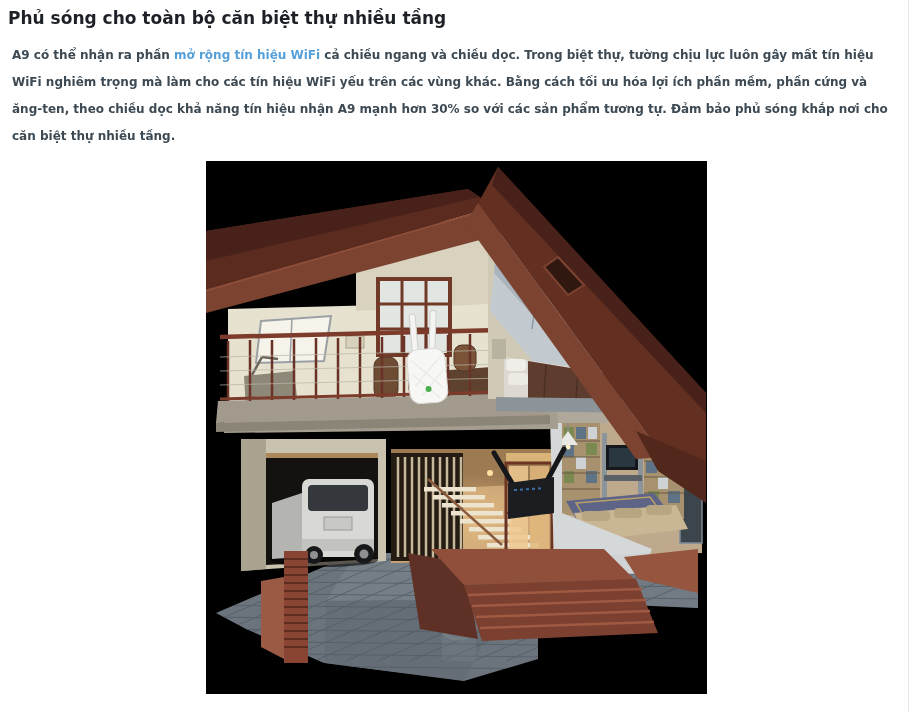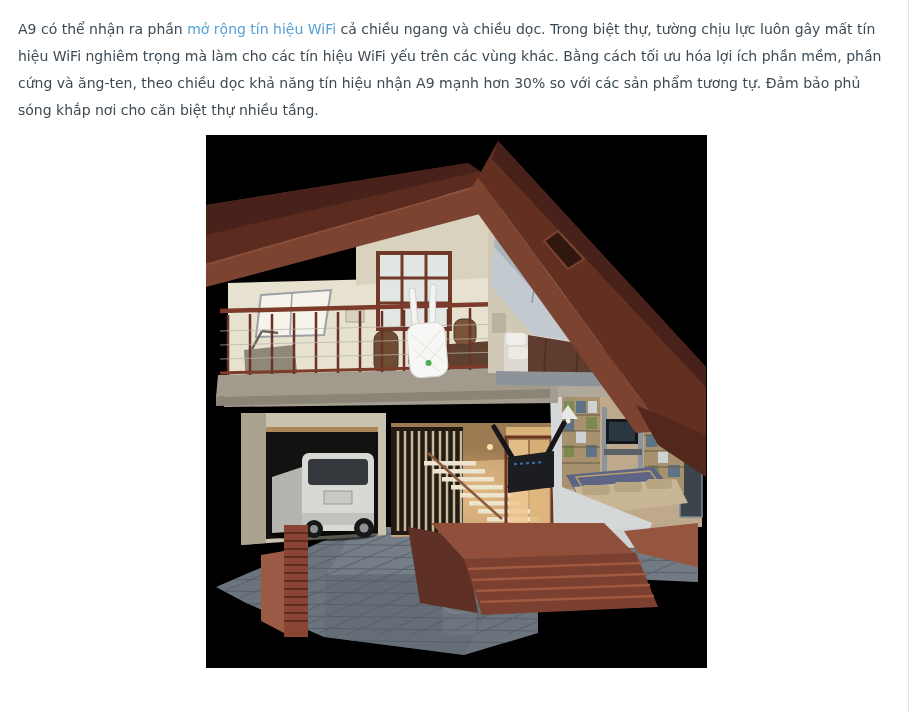--- a/index.html
+++ b/index.html
@@ -1,31 +1,32 @@
 <!DOCTYPE html>
 <html><head>
 <meta charset="utf-8">
 <style>
   html,body{margin:0;padding:0;background:#ffffff;}
   body{width:914px;height:712px;overflow:hidden;font-family:"DejaVu Sans","Liberation Sans",sans-serif;}
   .page{position:relative;width:914px;height:712px;background:#fff;}
   .right-border{position:absolute;top:0;right:5px;width:1px;height:712px;background:#e7e7e7;}
   .content{padding:6px 10px 0 8px;}
   h2.heading{margin:0 0 12px 0;font-size:17px;line-height:24px;font-weight:bold;color:#1d2127;}
-  p.desc{margin:10px;font-size:14px;line-height:27px;color:#3d4a54;max-width:896px;}
+  p.desc{margin:4px;font-size:12px;line-height:27px;color:#3d4a54;max-width:896px;font-weight:bold;}
   a.wifi-link{color:#56a0d9;text-decoration:none;cursor:pointer;}
   figure.render{margin:11px auto 0 auto;width:501px;height:533px;padding:0;display:block;}
   figure.render svg{display:block;}
 </style>
 </head>
 <body>
 
 <div class="page">
   <div class="right-border"></div>
   <div class="content">
+    <h2 class="heading">Phủ sóng cho toàn bộ căn biệt thự nhiều tầng</h2>
     <p class="desc"><span>A9 có thể nhận ra phần </span><a class="wifi-link">mở rộng tín hiệu WiFi</a><span> cả chiều ngang và chiều dọc. Trong biệt thự, tường chịu lực luôn gây mất tín hiệu WiFi nghiêm trọng mà làm cho các tín hiệu WiFi yếu trên các vùng khác. Bằng cách tối ưu hóa lợi ích phần mềm, phần cứng và ăng-ten, theo chiều dọc khả năng tín hiệu nhận A9 mạnh hơn 30% so với các sản phẩm tương tự. Đảm bảo phủ sóng khắp nơi cho căn biệt thự nhiều tầng.</span></p>
 
     <figure class="render">
       <svg width="501" height="533" viewBox="0 0 501 533" xmlns="http://www.w3.org/2000/svg">
         <defs>
           <clipPath id="patioClip">
             <polygon points="10,452 150,392 345,392 492,402 492,447 398,443 398,468 332,468 332,498 258,520 118,502 40,468"></polygon>
           </clipPath>
           <radialGradient id="warmGlow" cx="50%" cy="50%" r="50%">
             <stop offset="0%" stop-color="#f5c887" stop-opacity="0.55"></stop>

